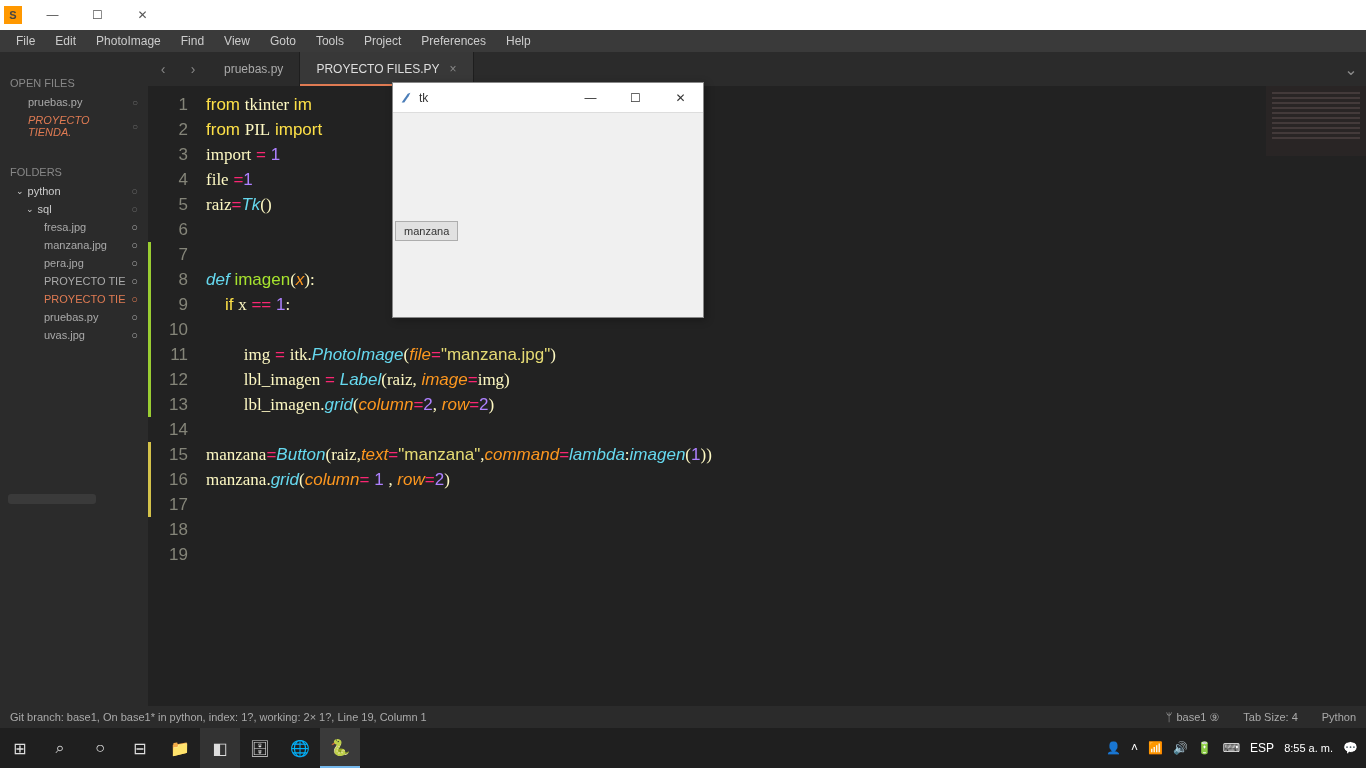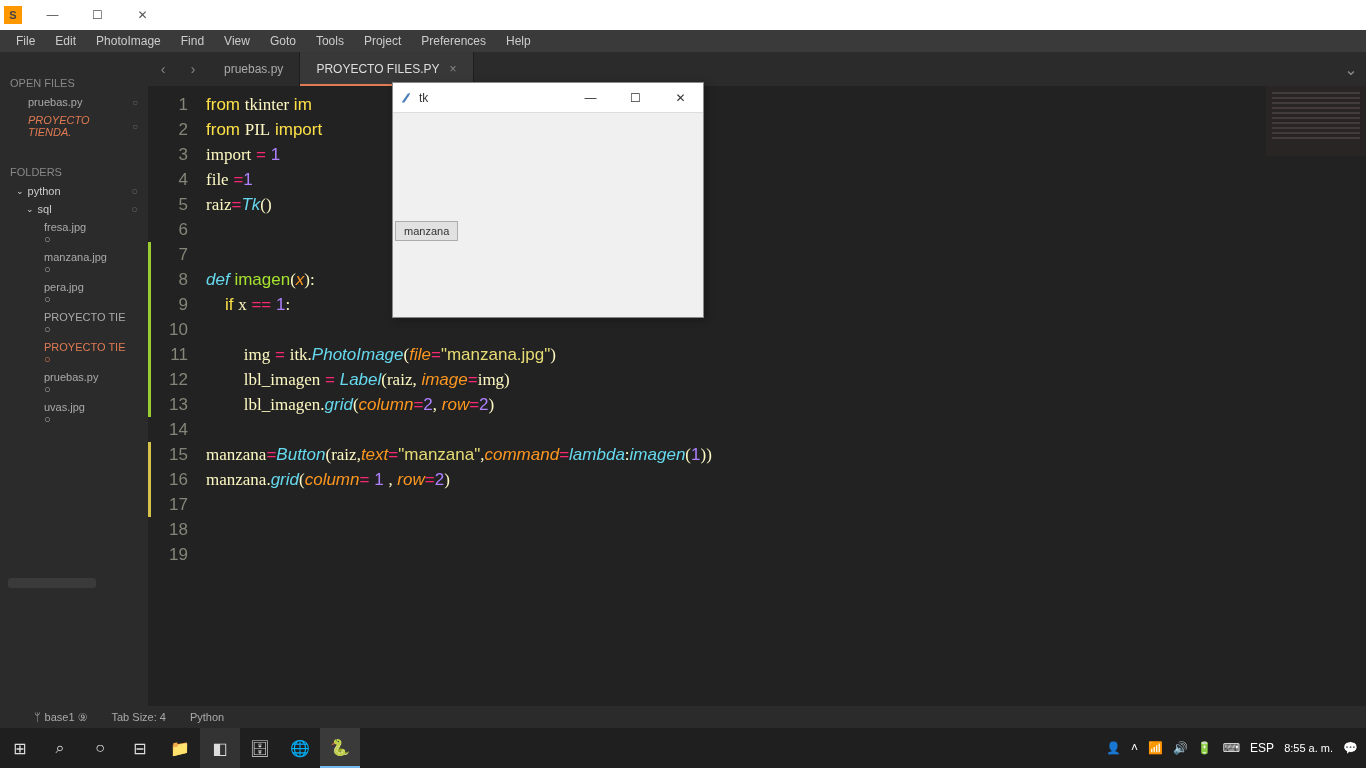--- a/index.html
+++ b/index.html
@@ -21,21 +21,21 @@
 
 
 .sidebar { width: 148px; background: #2b2b2b; color: #aaa; font-size: 11px; overflow: hidden; }
 .sidebar .section-title { padding: 25px 10px 4px; color: #888; font-size: 11px; }
 .sidebar .file-item { padding: 3px 10px 3px 28px; color: #aaa; display: flex; align-items: center; justify-content: space-between; }
 .sidebar .file-item.active { color: #e07b53; font-style: italic; }
 .sidebar .file-item .dirty { color: #666; font-size: 10px; }
 .sidebar .folder-item { padding: 3px 10px 3px 16px; color: #ccc; display: flex; align-items: center; }
 .sidebar .folder-item.sub { padding-left: 26px; }
 .sidebar .folder-item .arrow { margin-right: 4px; font-size: 9px; }
-.sidebar .tree-file { padding: 3px 10px 3px 44px; color: #aaa; display: flex; justify-content: space-between; flex-direction: column; }
+.sidebar .tree-file { padding: 3px 10px 3px 44px; color: #aaa; display: flex; justify-content: space-between; }
 .sidebar .tree-file.active { color: #e07b53; }
 .sidebar .hscroll { height: 10px; background: #3a3a3a; margin-top: 150px; width: 88px; margin-left:8px; border-radius:3px;}
 
 
 .editor-area { flex: 1; display: flex; flex-direction: column; position: relative; }
 .tab-bar { height: 34px; background: #2b2b2b; display: flex; align-items: center; }
 .tab-bar .nav-btn { width: 30px; height: 34px; display: flex; align-items: center; justify-content: center; color: #888; font-size: 14px; }
 .tab-bar .tab { height: 34px; padding: 0 16px; display: flex; align-items: center; color: #aaa; font-size: 12px; border-right: 1px solid #1e1e1e; position: relative; }
 .tab-bar .tab.active { background: #383838; color: #ddd; }
 .tab-bar .tab.active::after { content: ""; position: absolute; bottom: 0; left: 0; right: 0; height: 2px; background: #e07b53; }
@@ -216,20 +216,21 @@
 <span class="kw-white">manzana.</span><span class="kw-blue">grid</span><span class="kw-white">(</span><span class="kw-orange">column</span><span class="kw-op">=</span> <span class="kw-purple">1</span> <span class="kw-white">,</span> <span class="kw-orange">row</span><span class="kw-op">=</span><span class="kw-purple">2</span><span class="kw-white">)</span>
 
 
 </div>
       <div class="minimap"></div>
     </div>
   </div>
 </div>
 
 <div class="statusbar">
+  <div class="left">Git branch: base1, On base1* in python, index: 1?, working: 2× 1?, Line 19, Column 1</div>
   <div class="seg"><span style="margin-right:4px;">ᛘ</span><span>base1 ⑨</span></div>
   <div class="seg">Tab Size: 4</div>
   <div class="seg">Python</div>
 </div>
 
 <div class="taskbar">
   <div class="tb-item">⊞</div>
   <div class="tb-item">⌕</div>
   <div class="tb-item">○</div>
   <div class="tb-item">⊟</div>

